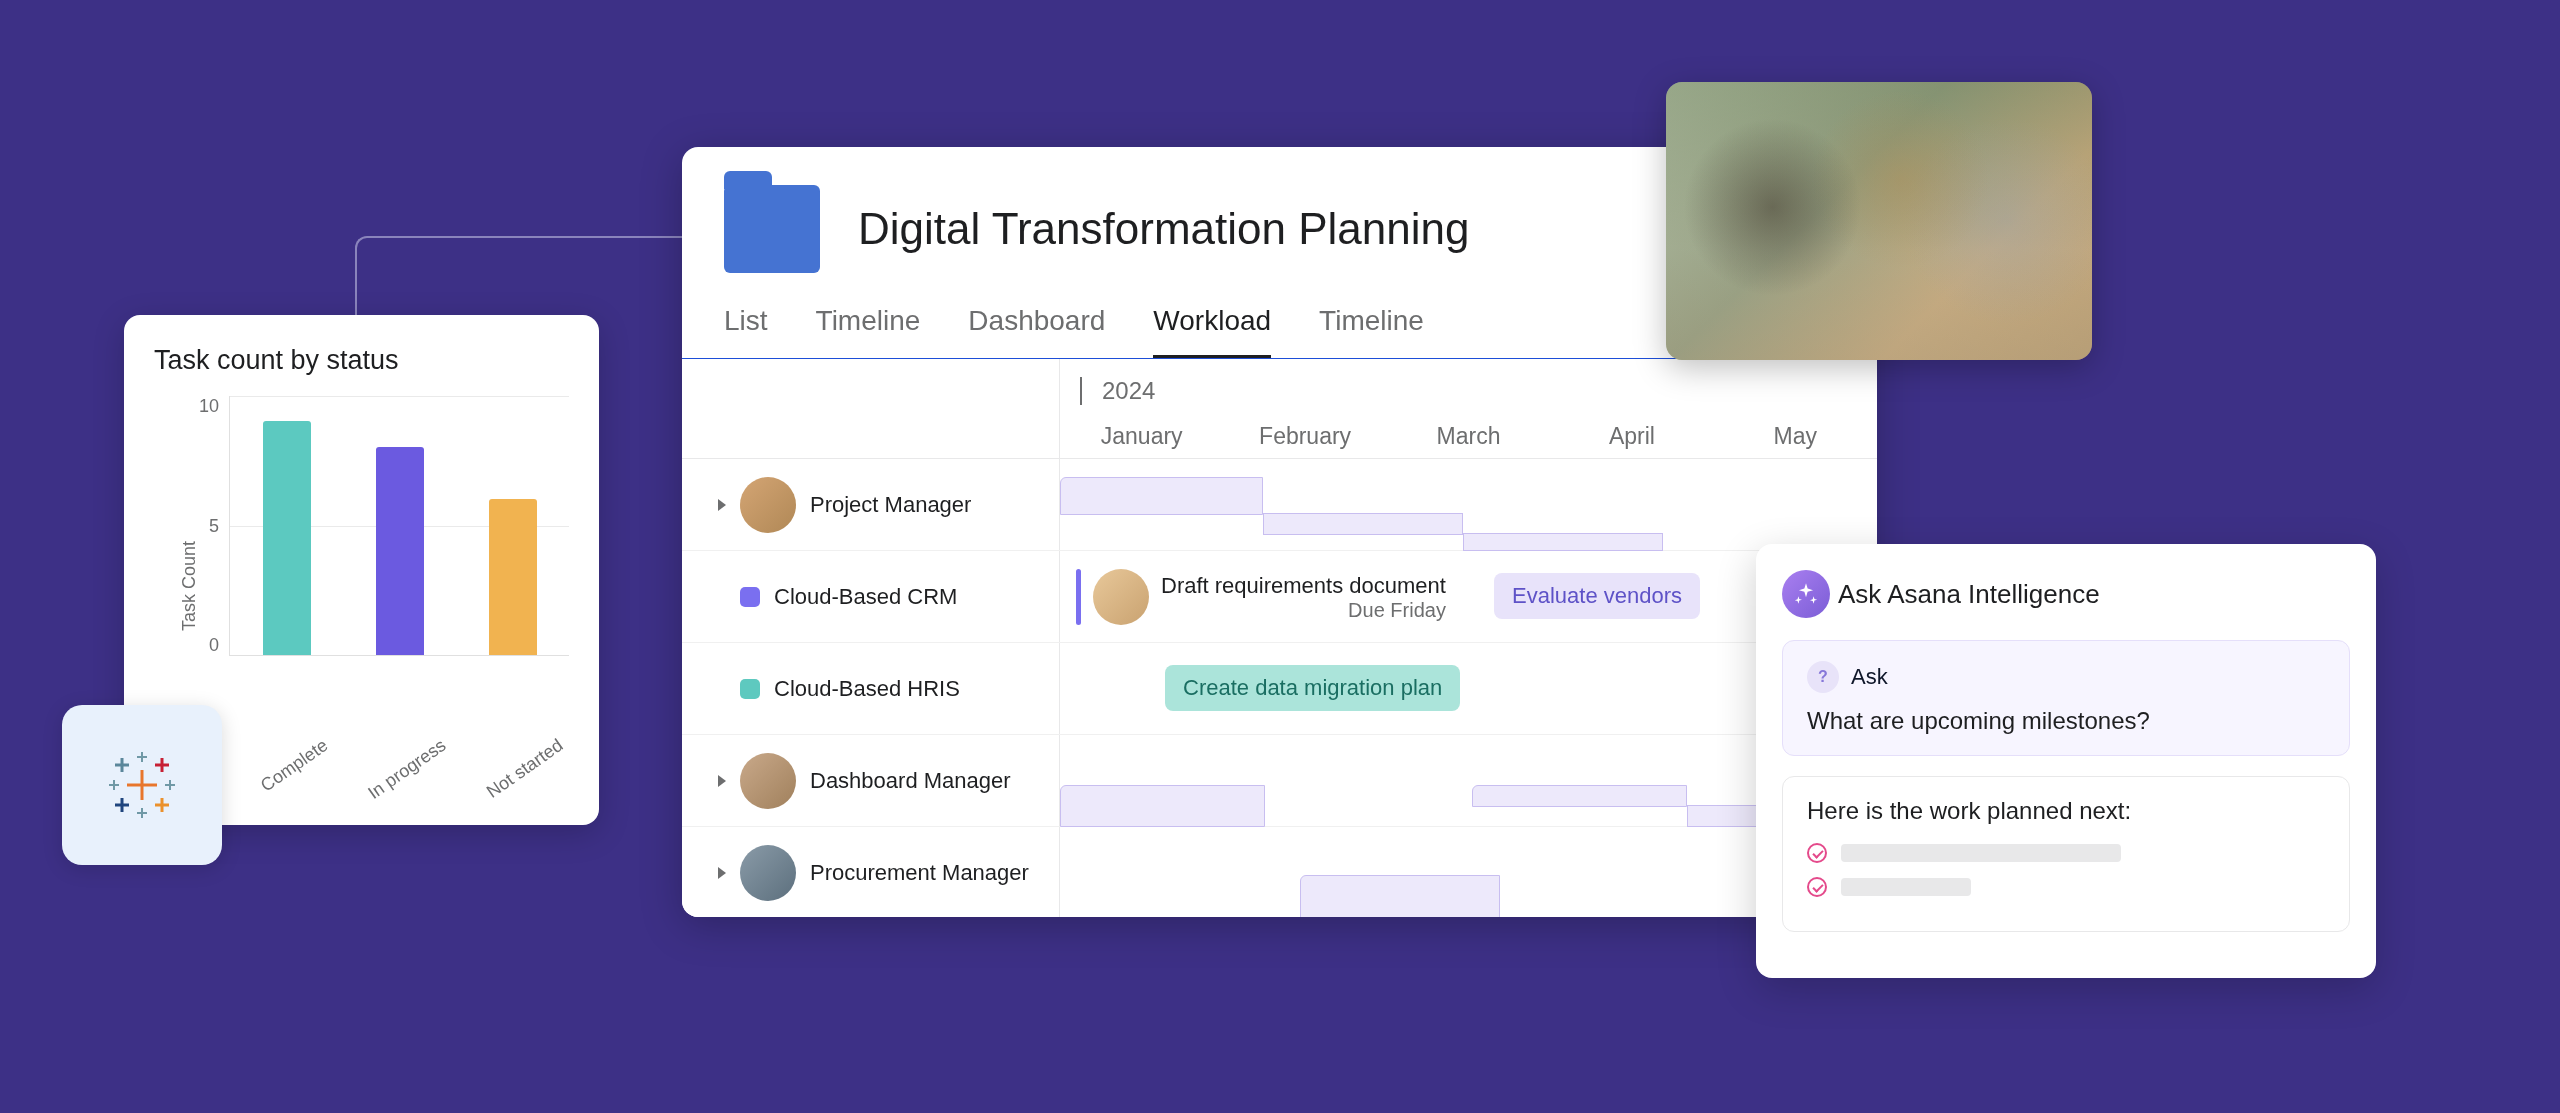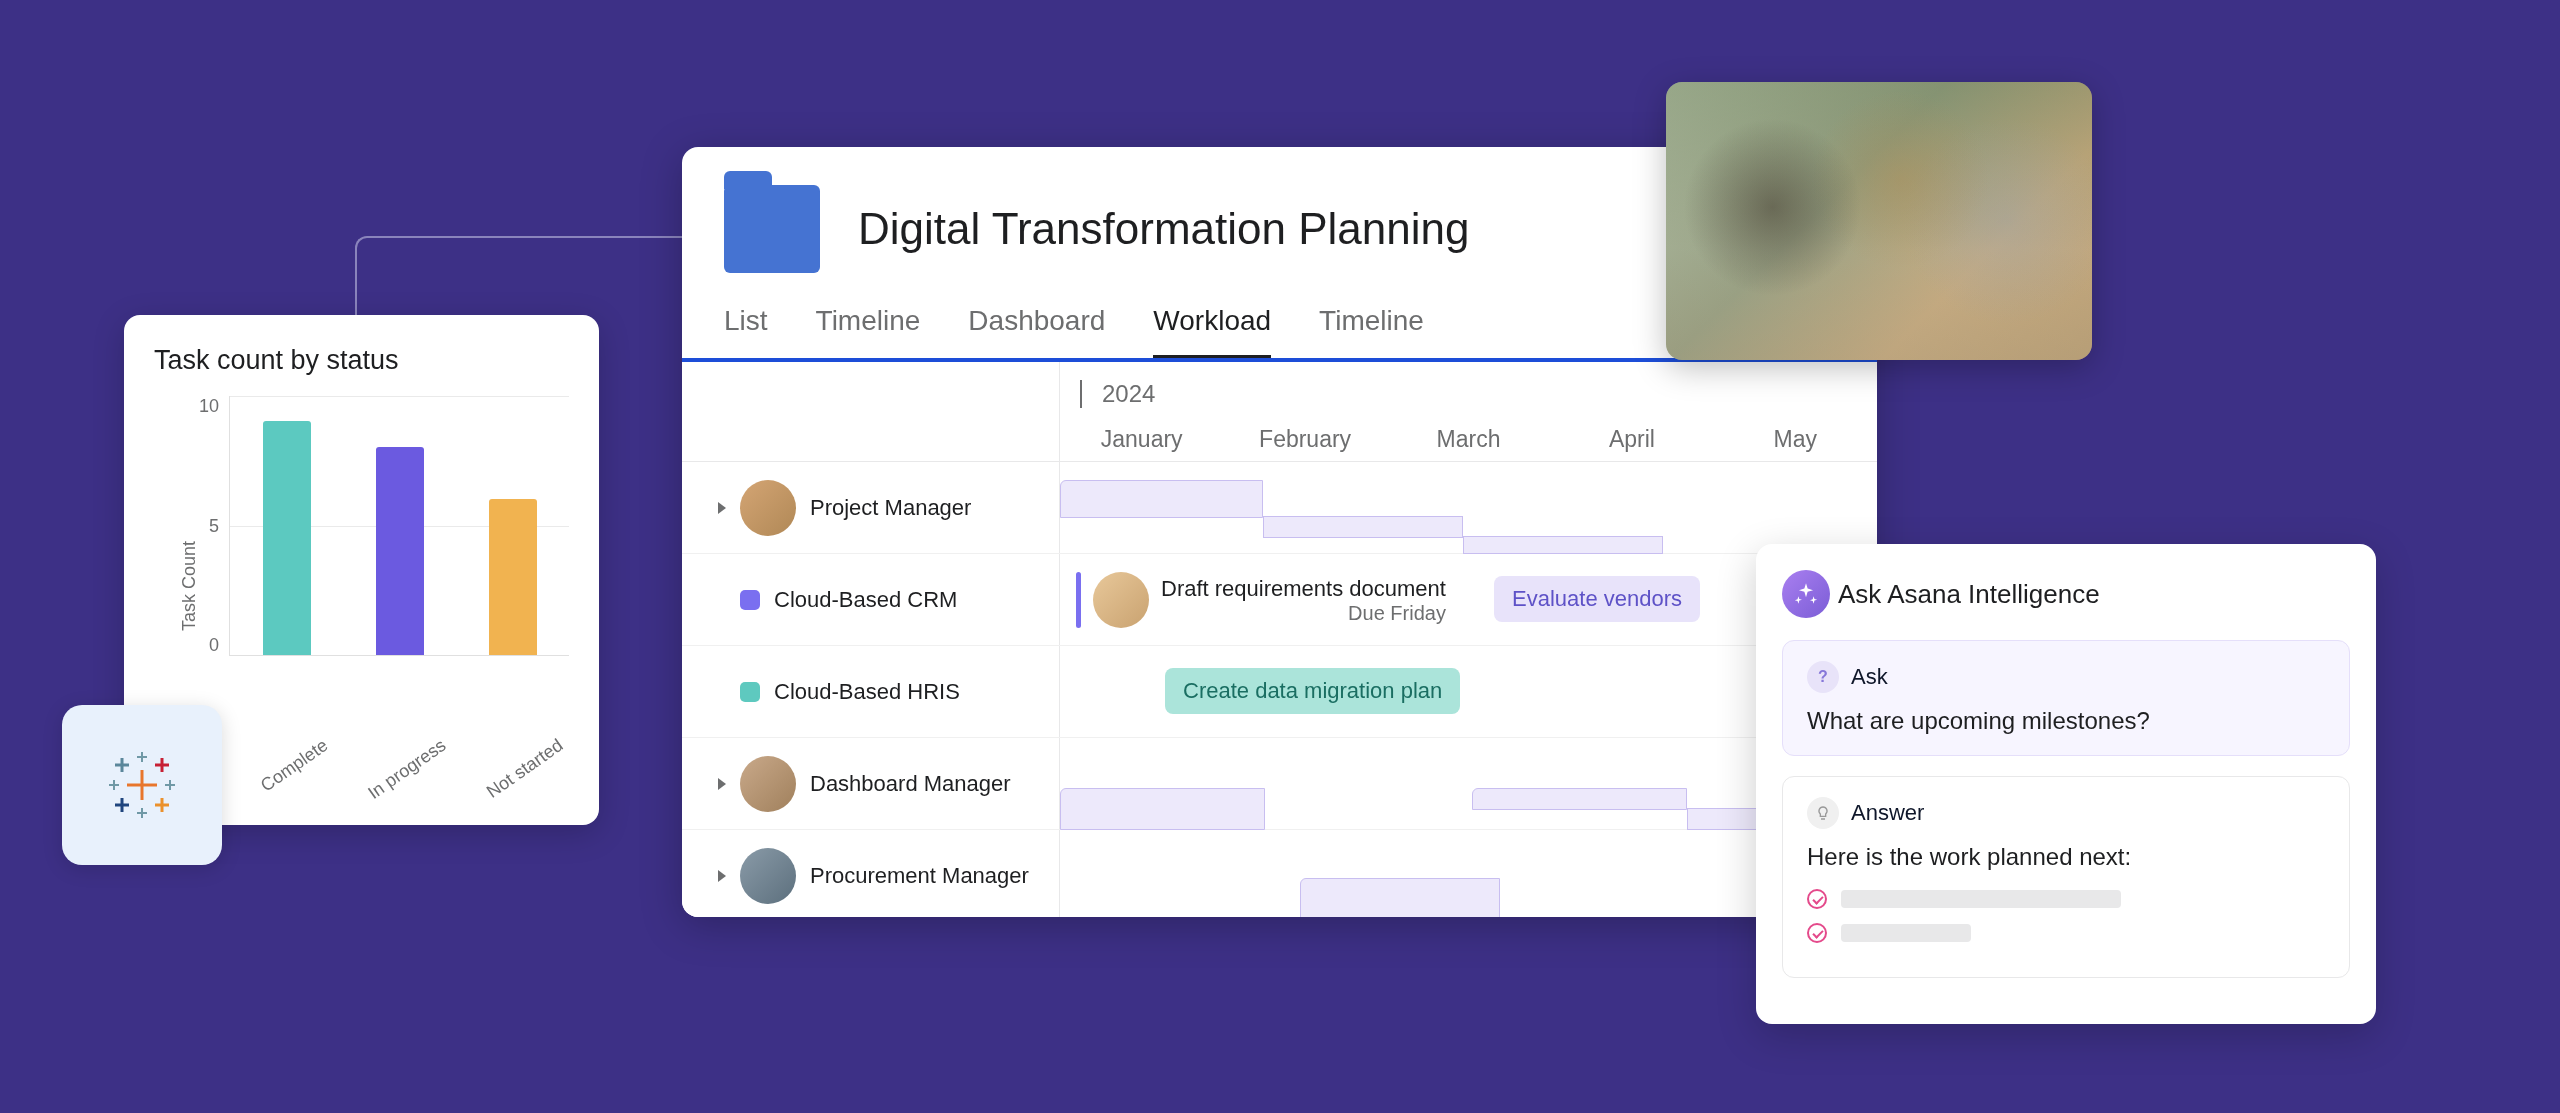--- a/index.html
+++ b/index.html
@@ -150,21 +150,21 @@
   width: 48px;
   height: 18px;
   background: #4573d2;
   border-radius: 6px 6px 0 0;
 }
 .window-title { font-size: 44px; font-weight: 500; color: #1e1f21; }
 .tabs {
   display: flex;
   gap: 48px;
   padding: 0 42px;
-  border-bottom: 4px solid #1d4ed8;
+  border-bottom: 1px solid #1d4ed8;
 }
 .tab {
   font-size: 28px;
   color: #6d6e6f;
   padding: 12px 0 18px 0;
   cursor: pointer;
 }
 .tab.active {
   color: #1e1f21;
   font-weight: 500;
@@ -531,28 +531,20 @@
 
   <div class="ai-card ask">
     <div class="ai-card-head">
       <div class="ai-badge ask">?</div>
       <div class="ai-card-label">Ask</div>
     </div>
     <div class="ai-card-content">What are upcoming milestones?</div>
   </div>
 
   <div class="ai-card">
-    <div class="ai-card-head">
-      <div class="ai-badge answer">
-        <svg width="16" height="16" viewBox="0 0 24 24" fill="none" stroke="#999" stroke-width="2">
-          <path d="M9 21h6M10 17h4M12 3a6 6 0 0 0-4 10.5V17h8v-3.5A6 6 0 0 0 12 3z"></path>
-        </svg>
-      </div>
-      <div class="ai-card-label">Answer</div>
-    </div>
     <div class="ai-card-content">Here is the work planned next:</div>
     <div class="answer-lines">
       <div class="answer-line">
         <div class="check-icon"></div>
         <div class="skel" style="width:280px"></div>
       </div>
       <div class="answer-line">
         <div class="check-icon"></div>
         <div class="skel" style="width:130px"></div>
       </div>

